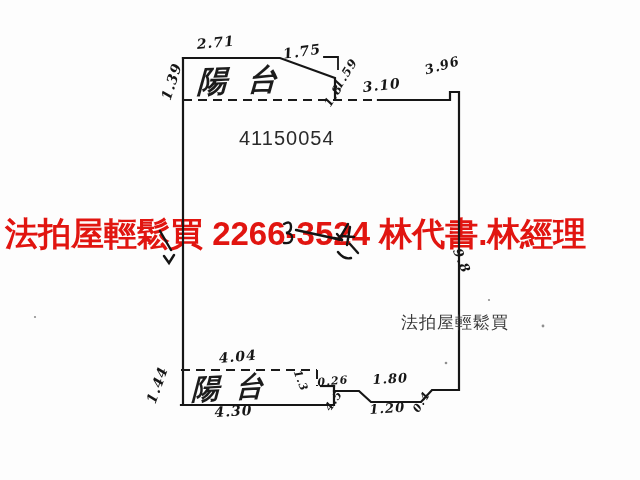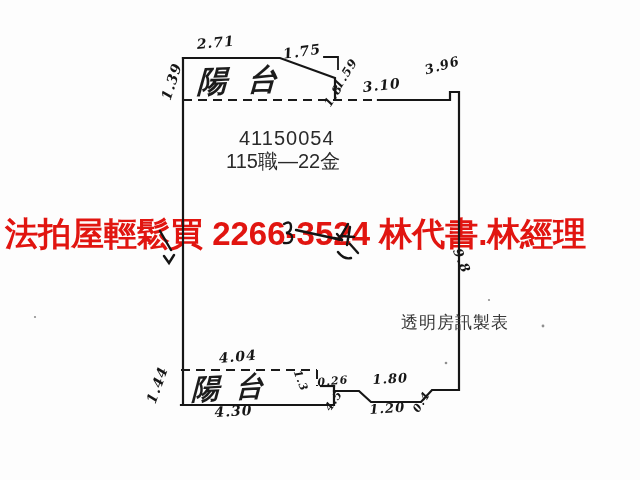--- a/index.html
+++ b/index.html
@@ -98,22 +98,21 @@
       <circle cx="489" cy="300" r="1.1"></circle>
       <circle cx="35" cy="317" r="1.1"></circle>
     </g>
   </svg>
 
   <div id="labels">
     <div id="balcony-top" class="hand balcony">陽台</div>
     <div id="balcony-bottom" class="hand balcony">陽台</div>
 
     <div id="unit-id" class="printed">41150054</div>
-    <div id="unit-label" class="printed">115職—22金</div>
-    <div id="maker-label" class="printed">透明房訊製表</div>
+    <div id="maker-label" class="printed">法拍屋輕鬆買</div>
 
     <div id="dim-top-width-left" class="hand dim">2.71</div>
     <div id="dim-top-width-right" class="hand dim">1.75</div>
     <div id="dim-left-height" class="hand dim">1.39</div>
     <div id="dim-slant-inner" class="hand dim">1.8</div>
     <div id="dim-slant-outer" class="hand dim">1.59</div>
     <div id="dim-top-wall" class="hand dim">3.10</div>
     <div id="dim-top-notch" class="hand dim">3.96</div>
     <div id="dim-right-wall" class="hand dim">9.8</div>
     <div id="dim-rear-top" class="hand dim">4.04</div>

